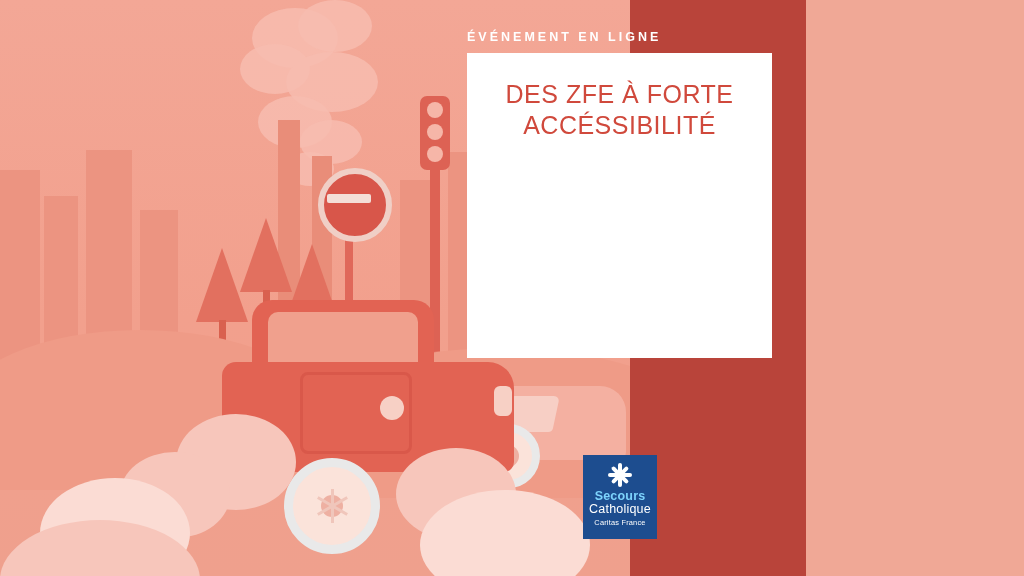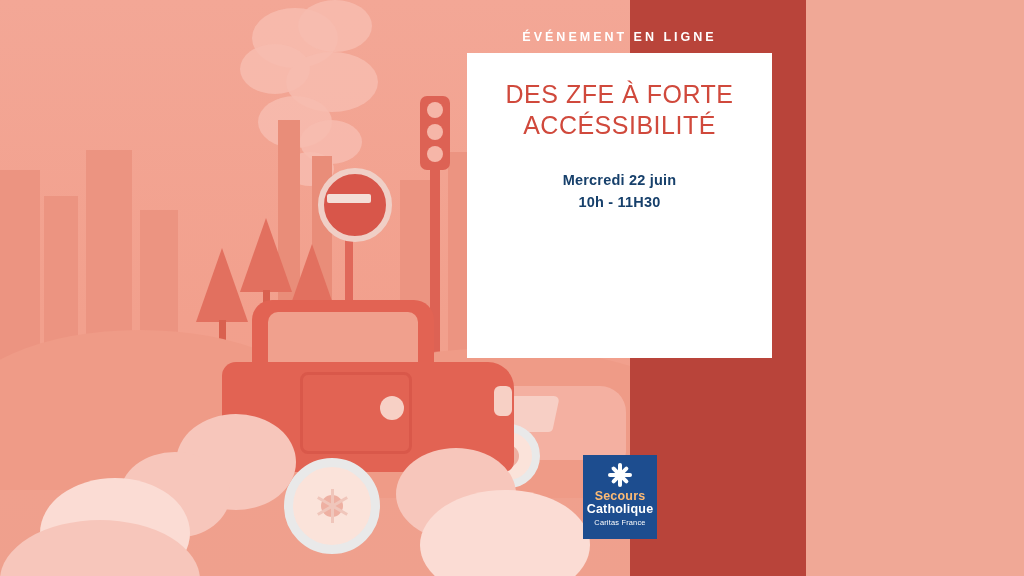--- a/index.html
+++ b/index.html
@@ -227,21 +227,20 @@
     line-height: 1.72;
     margin: 26px 6px 0 6px;
   }
 
   
   .kicker {
     position: absolute;
     left: 467px;
     top: 30px;
     width: 305px;
-    text-align: center;
     color: #ffffff;
     font-size: 12.5px;
     font-weight: bold;
     letter-spacing: 3px;
   }
 
   
   .logo {
     position: absolute;
     left: 583px;
@@ -269,25 +268,25 @@
   .logo-cross .h { left: 1px; top: 11px; width: 24px; height: 4px; }
   .logo-cross .d1 {
     left: 2px; top: 11px; width: 22px; height: 4px;
     transform: rotate(45deg);
   }
   .logo-cross .d2 {
     left: 2px; top: 11px; width: 22px; height: 4px;
     transform: rotate(-45deg);
   }
   .logo-l1 {
-    color: #fdba74; font-weight: bold; font-size: 12.5px; line-height: 1.05;
+    color: #7dd3fc; font-weight: bold; font-size: 12.5px; line-height: 1.05;
     margin-top: 2px; letter-spacing: .2px;
   }
   .logo-l2 {
-    color: #fff; font-weight: bold; font-size: 12.5px; line-height: 1.05;
+    color: #fff; font-weight: normal; font-size: 12.5px; line-height: 1.05;
     letter-spacing: .2px;
   }
   .logo-l3 {
     color: #fff; font-size: 7.4px; line-height: 1.2; margin-top: 3px;
     letter-spacing: .2px;
   }
 
   
   .backdrop-right {
     position: absolute;
@@ -377,24 +376,20 @@
       <div class="cloudpuff" style="left:0px;top:520px;width:200px;height:120px;"></div>
     </div>
 
     <div class="band"></div>
 
     <div class="kicker">ÉVÉNEMENT EN LIGNE</div>
 
     <div class="card">
       <div class="card-inner">
         <h1 class="card-title">DES ZFE À FORTE ACCÉSSIBILITÉ</h1>
-        <div class="card-date">
-          <div>Mercredi 22 juin</div>
-          <div>10h - 11H30</div>
-        </div>
       </div>
     </div>
 
     <div class="logo">
       <div class="logo-cross">
         <span class="v"></span>
         <span class="h"></span>
         <span class="d1"></span>
         <span class="d2"></span>
       </div>

